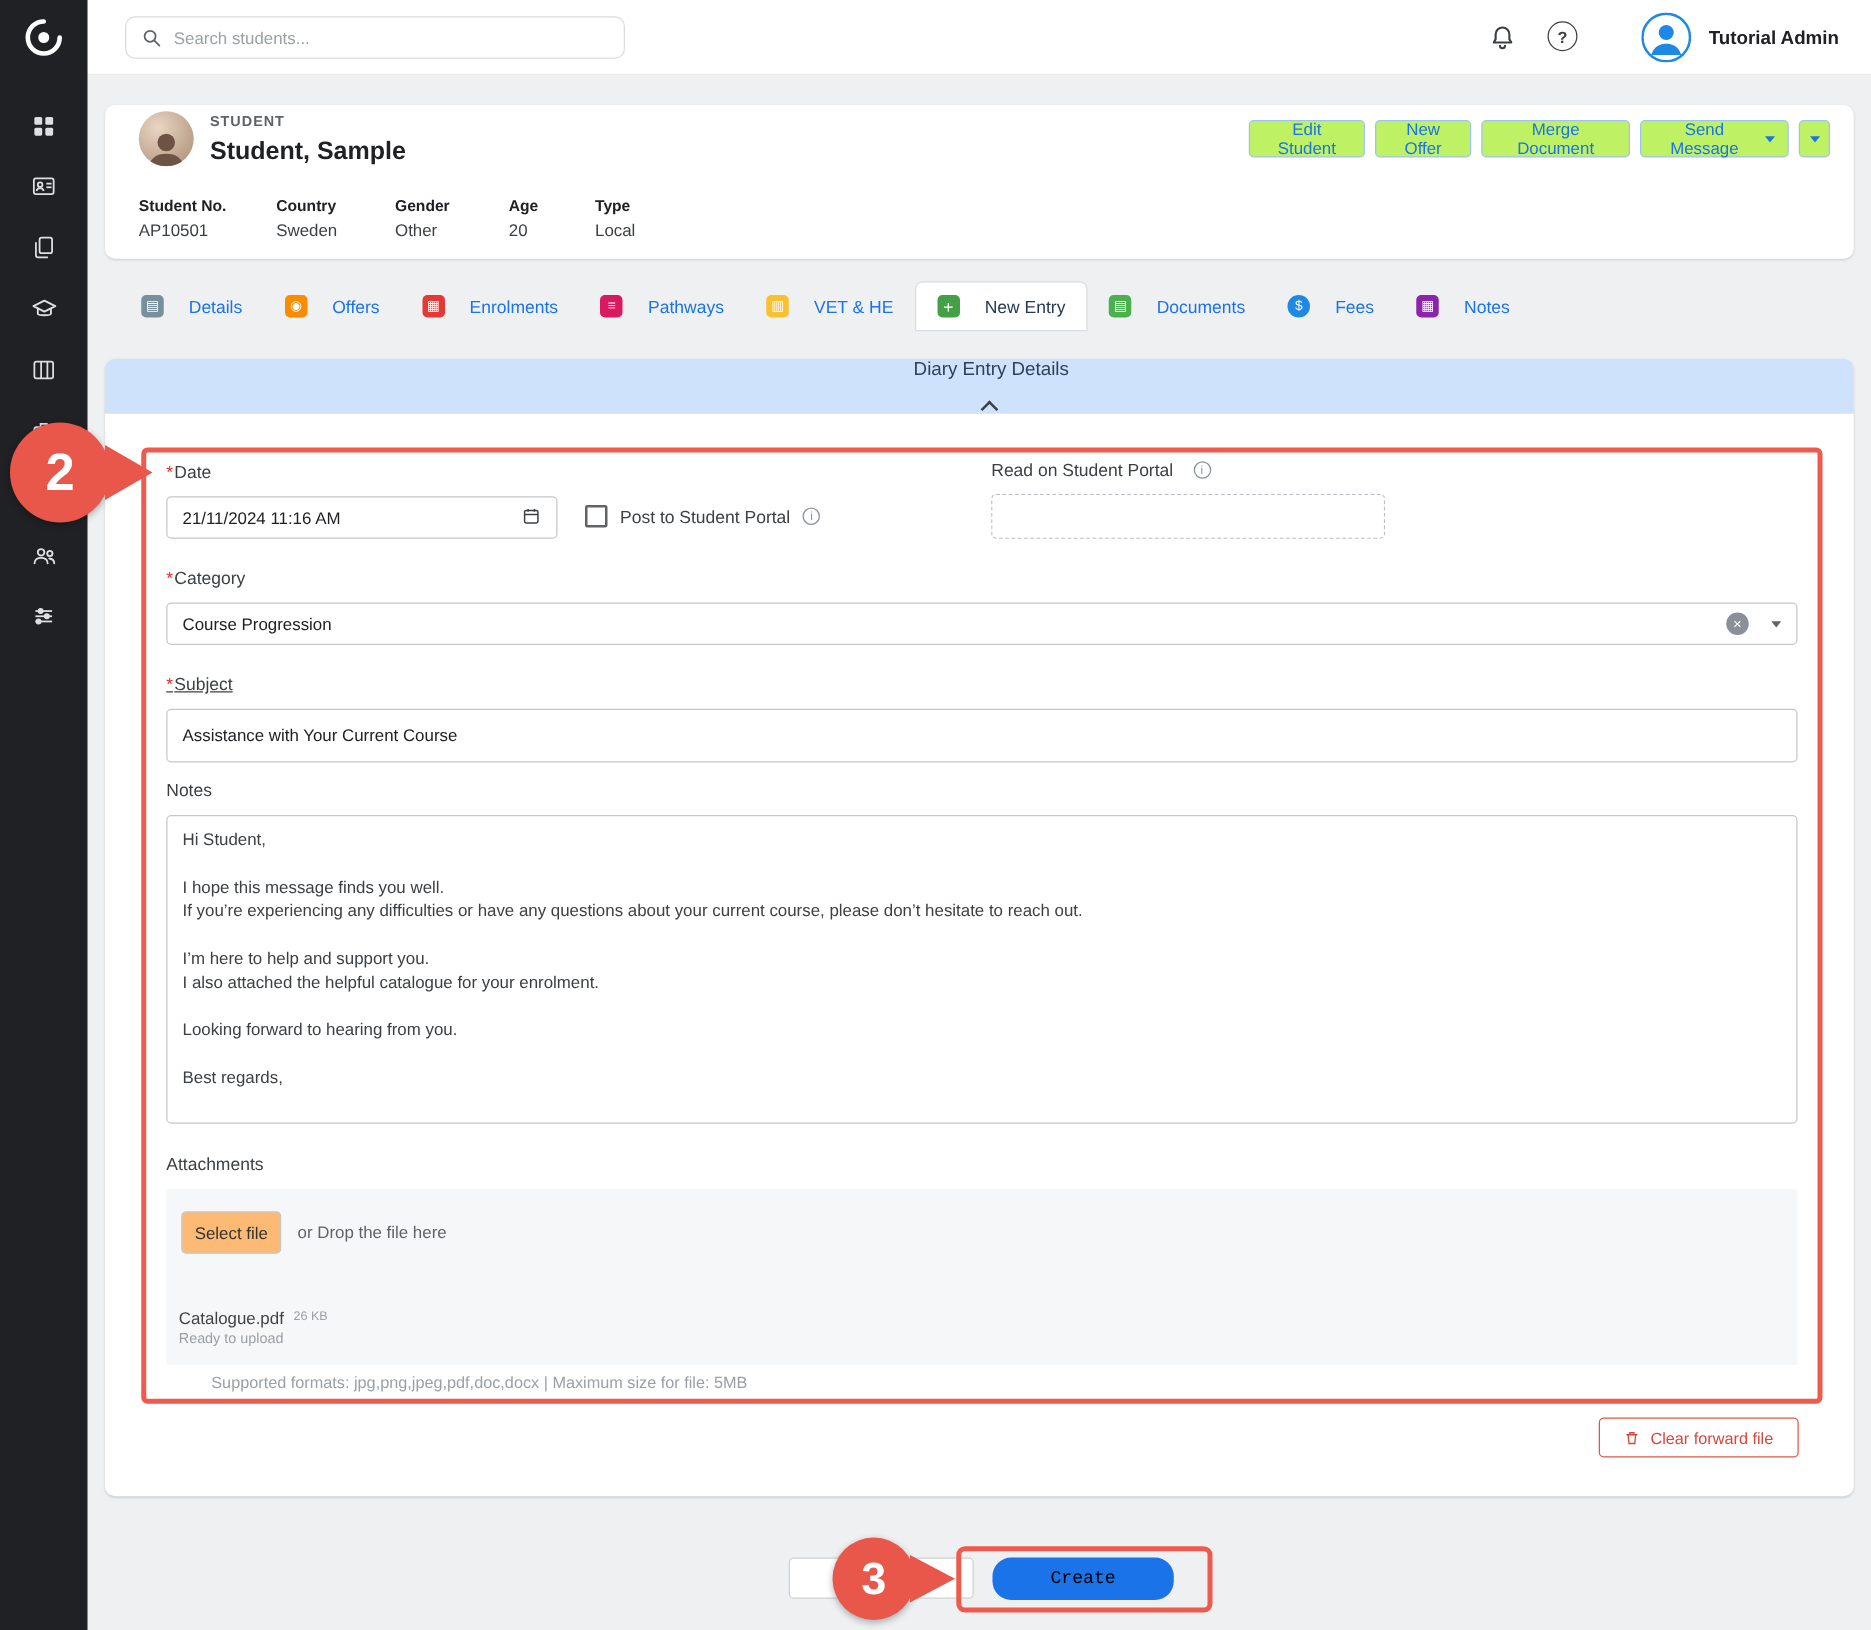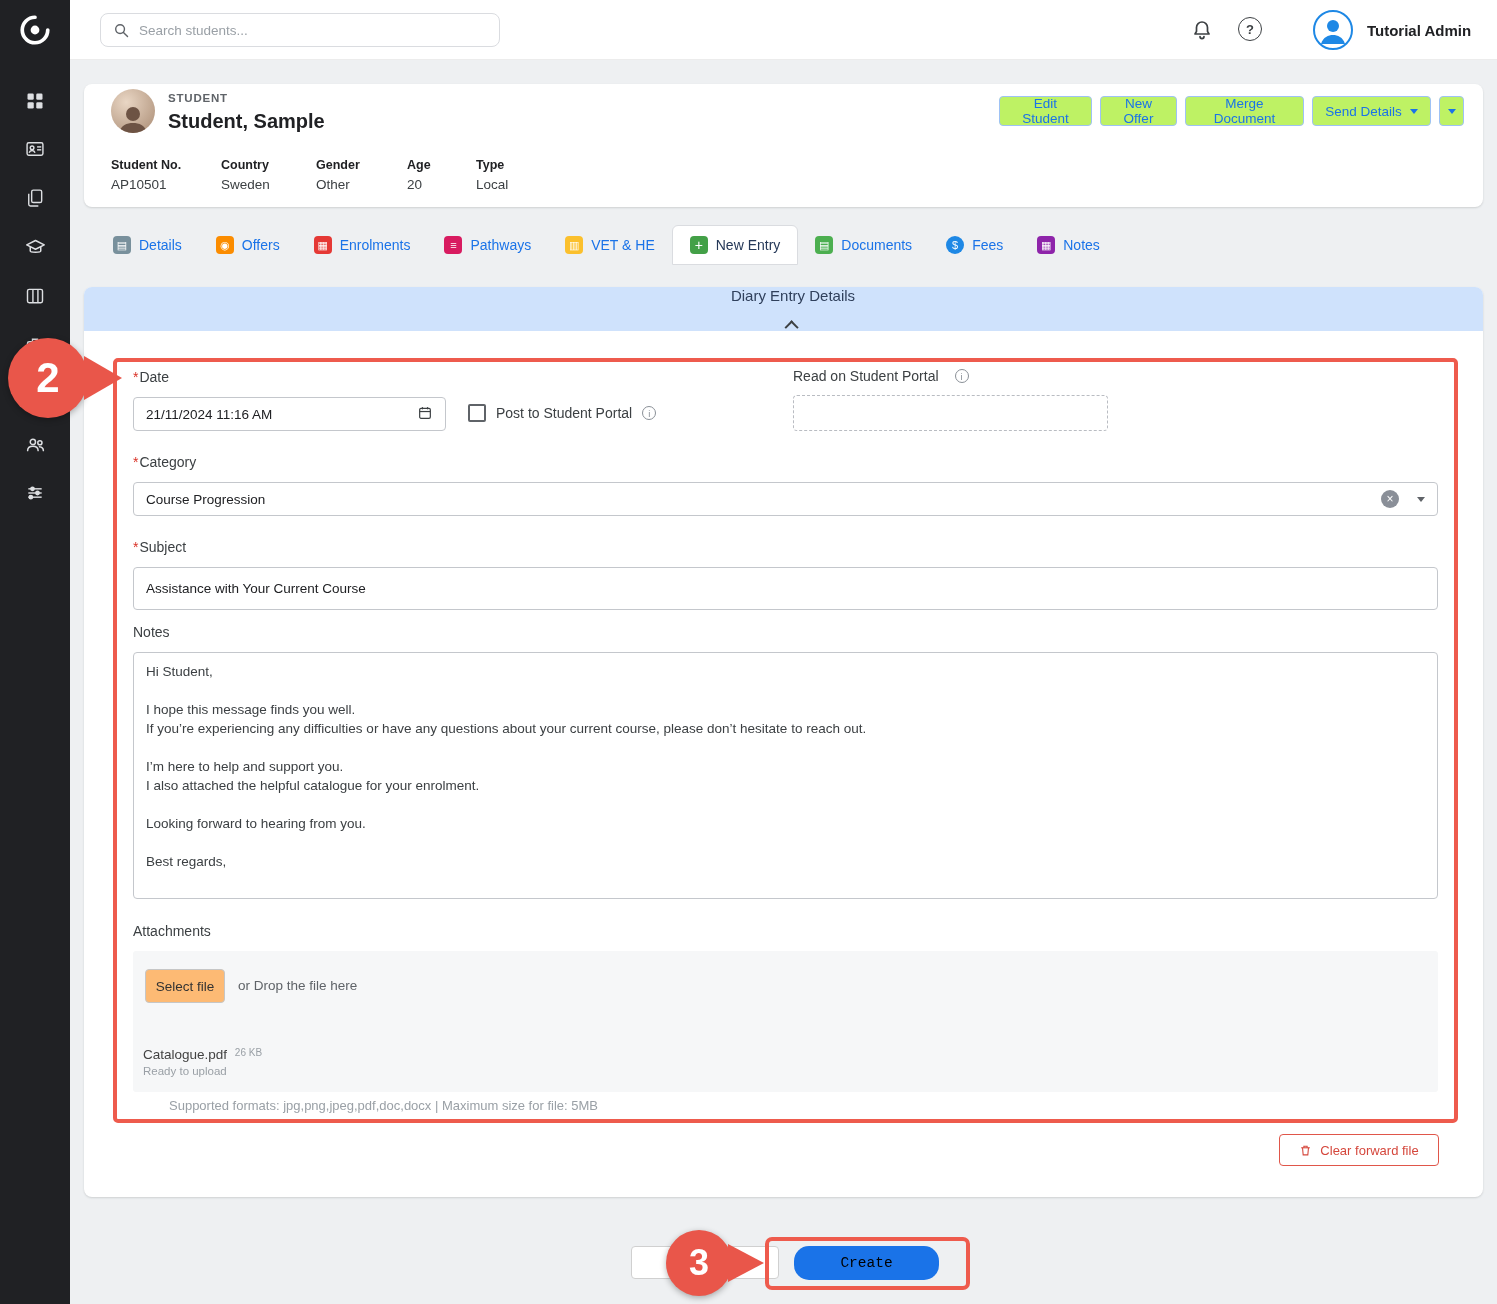--- a/index.html
+++ b/index.html
@@ -27,21 +27,21 @@
   
   .avatar-student { border-radius:50%; background:radial-gradient(circle at 35% 30%, #e9d6c4, #a98b73); overflow:hidden; display:flex; align-items:flex-end; justify-content:center; }
   .kind-label { font-size:11.5px; color:#5f6368; letter-spacing:.8px; font-weight:bold; }
   .student-name { font-size:20px; font-weight:bold; color:#202124; }
   .btn-outline-blue { display:inline-flex; align-items:center; justify-content:center; gap:8px; height:30px; border:1px solid #9ec2f5; border-radius:4px; background:#bef264; color:#1a73e8; font-size:13.5px; font-family:Liberation Sans, sans-serif; cursor:pointer; padding:0 10px; }
   .sum-label { font-size:12.5px; font-weight:bold; color:#202124; }
   .sum-value { font-size:13.5px; color:#3c4043; margin-top:5px; }
 
   
   .tabs-row { left:96px; top:224px; height:42px; display:flex; align-items:center; z-index:6; }
-  .tab { display:flex; align-items:center; gap:8px; color:#1a73e8; font-size:14px; padding:0 17px; height:40px; cursor:pointer; white-space:nowrap; }
+  .tab { display:flex; align-items:center; gap:20px; color:#1a73e8; font-size:14px; padding:0 17px; height:40px; cursor:pointer; white-space:nowrap; }
   .tab-active { background:#fff; border:1px solid #dadce0; border-radius:6px 6px 0 0; color:#253858; }
   .ticon { width:18px; height:18px; border-radius:4px; color:#fff; font-size:11px; line-height:18px; display:flex; align-items:center; justify-content:center; flex:none; }
   .ti-details   { background:#78909c; } .ti-details::before   { content:"▤"; }
   .ti-offers    { background:#fb8c00; } .ti-offers::before    { content:"◉"; }
   .ti-enrol     { background:#e53935; } .ti-enrol::before     { content:"▦"; }
   .ti-path      { background:#d81b60; } .ti-path::before      { content:"≡"; }
   .ti-vet       { background:#fbc02d; } .ti-vet::before       { content:"▥"; }
   .ti-newentry  { background:#43a047; } .ti-newentry::before  { content:"+"; font-size:14px; }
   .ti-docs      { background:#4caf50; } .ti-docs::before      { content:"▤"; }
   .ti-fees      { background:#1e88e5; border-radius:50%; } .ti-fees::before { content:"$"; font-size:11px; }
@@ -181,21 +181,21 @@
           <path d="M4 30c2-8 8-10 14-10s12 2 14 10" fill="#6d5344"></path>
         </svg>
     </div>
     <div class="abs kind-label" style="left:84px; top:8px;">STUDENT</div>
     <div class="abs student-name" style="left:84px; top:26px;">Student, Sample</div>
 
     <button class="abs btn-outline-blue" style="left:915px; top:12px; width:93px;">Edit Student</button>
     <button class="abs btn-outline-blue" style="left:1016px; top:12px; width:77px;">New Offer</button>
     <button class="abs btn-outline-blue" style="left:1101px; top:12px; width:119px;">Merge Document</button>
     <button class="abs btn-outline-blue" style="left:1228px; top:12px; width:119px;">
-        <span>Send Details</span>
+        <span>Send Message</span>
         <span class="caret-down"></span>
       </button>
     <button class="abs btn-outline-blue" style="left:1355px; top:12px; width:25px; padding:0;">
         <span class="caret-down"></span>
       </button>
 
     <div class="abs" style="left:27px; top:74px;">
       <div class="sum-label">Student No.</div>
       <div class="sum-value">AP10501</div>
     </div>
@@ -289,21 +289,21 @@
 
   <div class="abs dashed-field" style="left:793px; top:395px; width:315px; height:36px;"></div>
 
   <div class="abs flabel req" style="left:133px; top:454px;">Category</div>
   <div class="abs field" style="left:133px; top:482px; width:1305px; height:34px;">
     <span>Course Progression</span>
     <span class="clear-x" style="margin-left:auto;"></span>
     <span class="caret-down" style="margin-left:18px; color:#5f6368;"></span>
   </div>
 
-  <div class="abs flabel req" style="left:133px; top:539px;">Subject</div>
+  <div class="abs flabel req" style="left:133px; top:539px;text-decoration:underline;">Subject</div>
   <div class="abs field" style="left:133px; top:567px; width:1305px; height:43px;">
     <span>Assistance with Your Current Course</span>
   </div>
 
   <div class="abs flabel" style="left:133px; top:624px;">Notes</div>
   <div class="abs notes-box" style="left:133px; top:652px; width:1305px; height:247px;">Hi Student,
 
 I hope this message finds you well.
 If you’re experiencing any difficulties or have any questions about your current course, please don’t hesitate to reach out.
 

